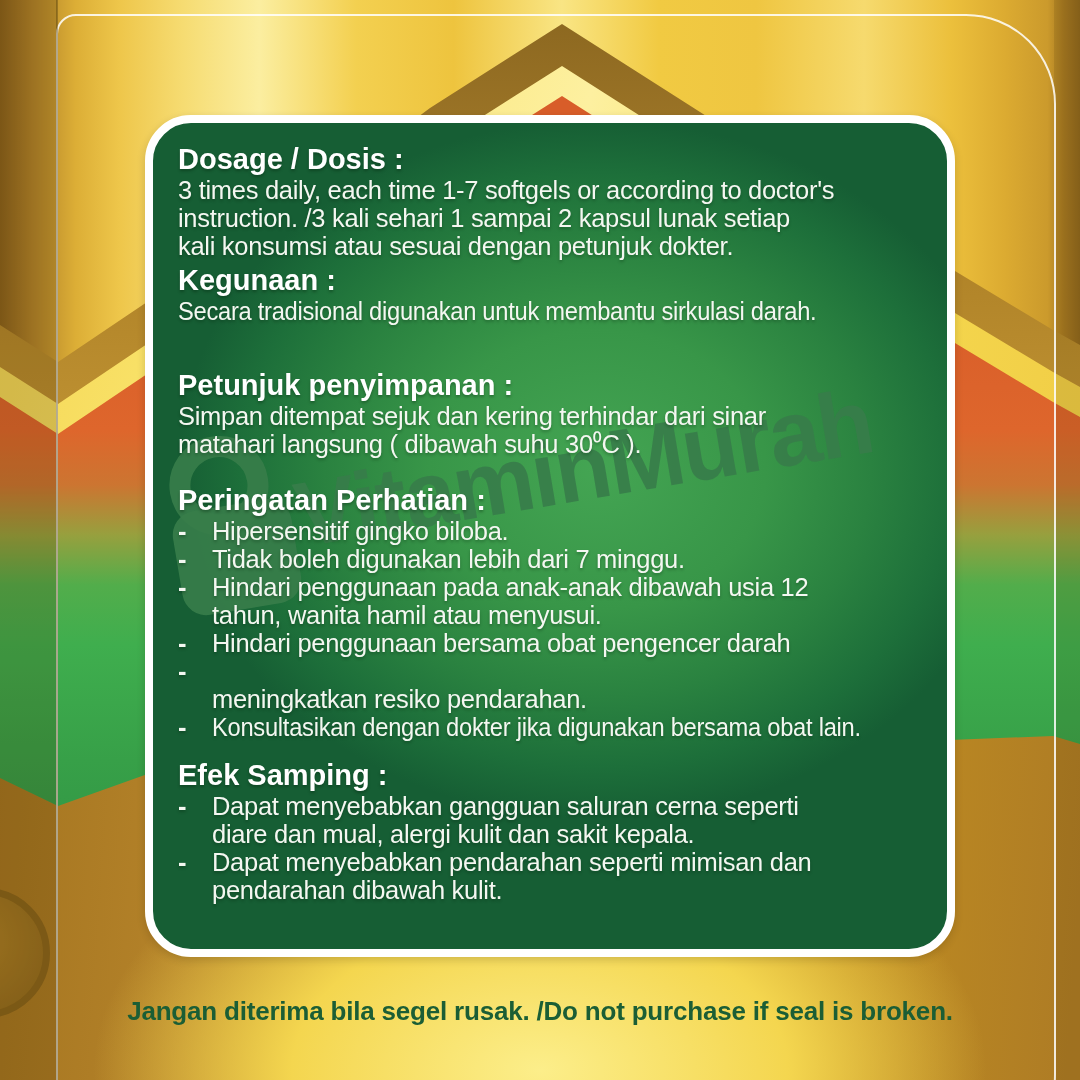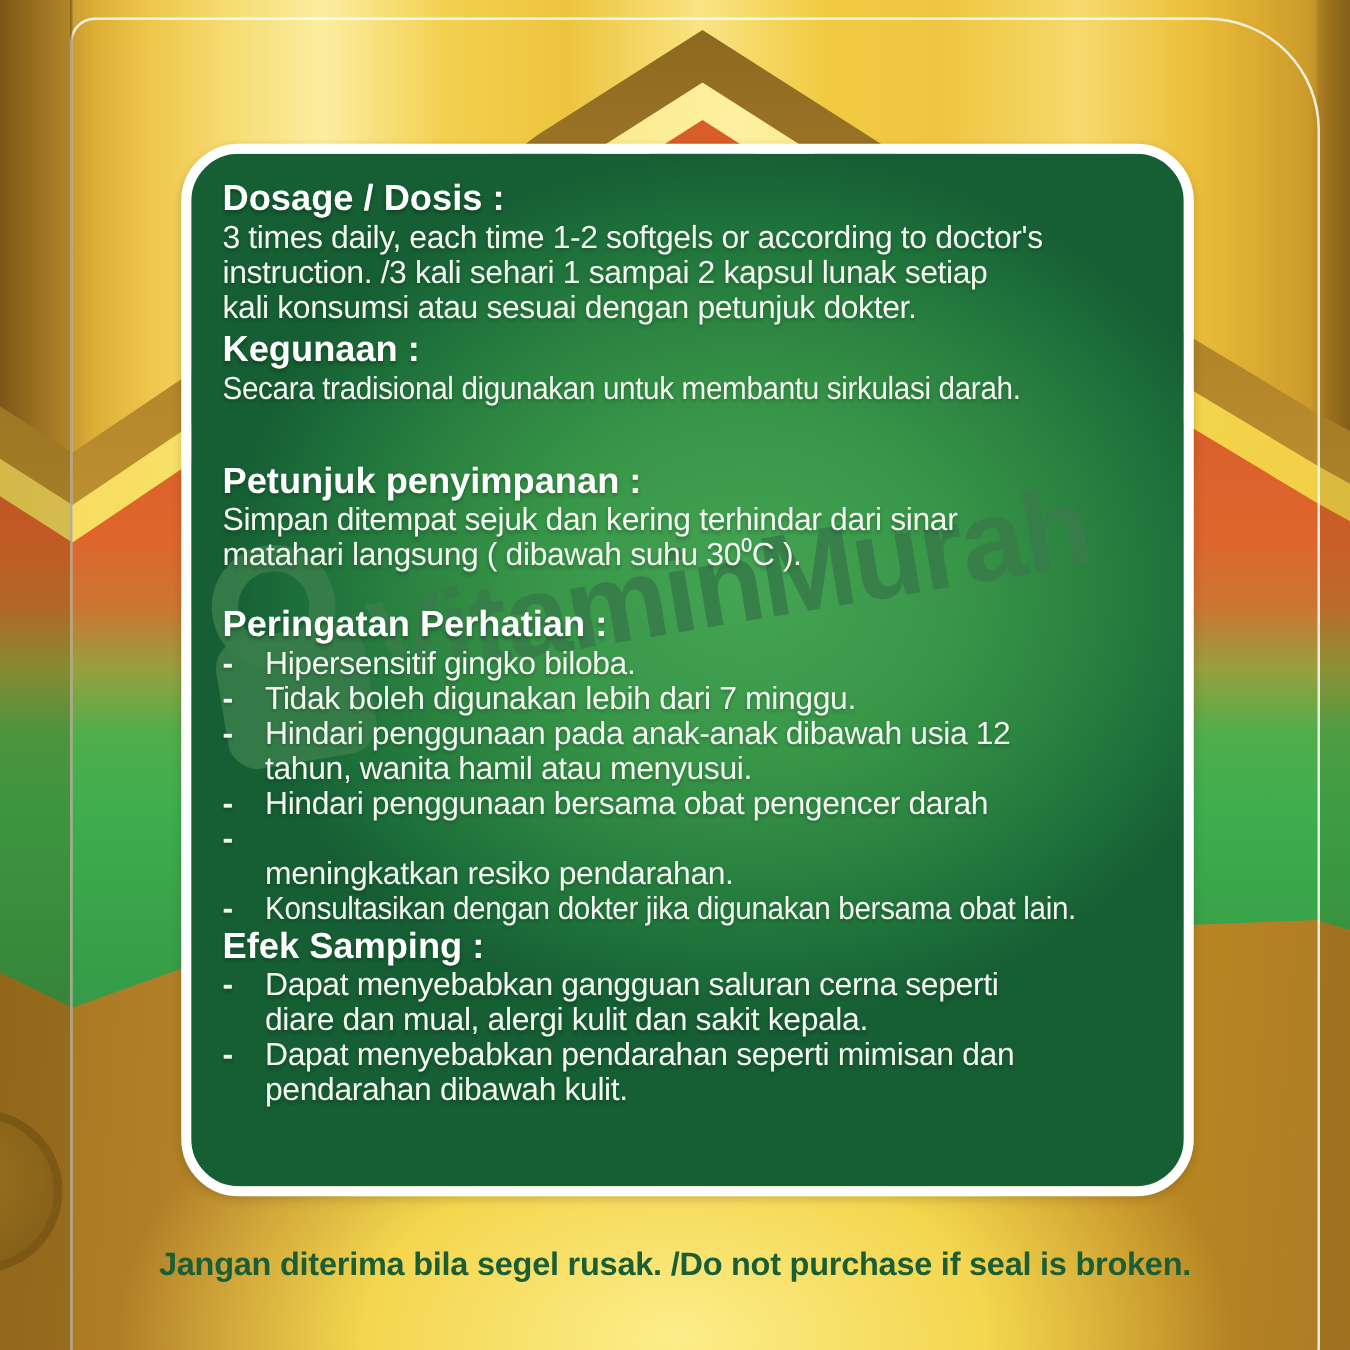--- a/index.html
+++ b/index.html
@@ -74,21 +74,21 @@
   
   .content{position:relative;z-index:2;}
   .sec-h{font-size:29px;line-height:33px;font-weight:bold;color:#ffffff;
       text-shadow:0 2px 3px rgba(0,30,10,.35);white-space:nowrap;}
   .bodyline{font-size:25.5px;line-height:28px;letter-spacing:-0.3px;
       text-shadow:0 2px 3px rgba(0,30,10,.3);white-space:nowrap;}
   .it{}
   .mt-keg{margin-top:4px;}
   .mt-store{margin-top:44px;}
   .mt-warn{margin-top:26px;}
-  .mt-efek{}
+  .mt-efek{margin-top:18px;}
   .row{display:flex;}
   .dash{width:34px;flex:none;font-weight:bold;}
   .cond{transform:scaleX(.93);transform-origin:left center;}
 
   
   .seal{position:absolute;left:0;top:996px;width:1080px;text-align:center;
       font-size:26px;font-weight:bold;color:#1b5e35;letter-spacing:-0.2px;}
 </style>
 </head>
 <body>
@@ -116,21 +116,21 @@
             <rect x="6" y="52" width="80" height="70" rx="16" fill="currentColor"></rect>
           </svg>
         </span>
         <span class="wm-text">VitaminMurah</span>
       </div>
 
       <div class="content">
 
         <div>
           <div class="sec-h"><span class="it">Dosage</span><span> / Dosis :</span></div>
-          <div class="bodyline it">3 times daily, each time 1-2 softgels or according to doctor's</div>
+          <div class="bodyline it">3 times daily, each time 1-7 softgels or according to doctor's</div>
           <div class="bodyline"><span class="it">instruction.</span><span> /3 kali sehari 1 sampai 2 kapsul lunak setiap</span></div>
           <div class="bodyline">kali konsumsi atau sesuai dengan petunjuk dokter.</div>
         </div>
 
         <div class="mt-keg">
           <div class="sec-h">Kegunaan :</div>
           <div class="bodyline cond">Secara tradisional digunakan untuk membantu sirkulasi darah.</div>
         </div>
 
         <div class="mt-store">

